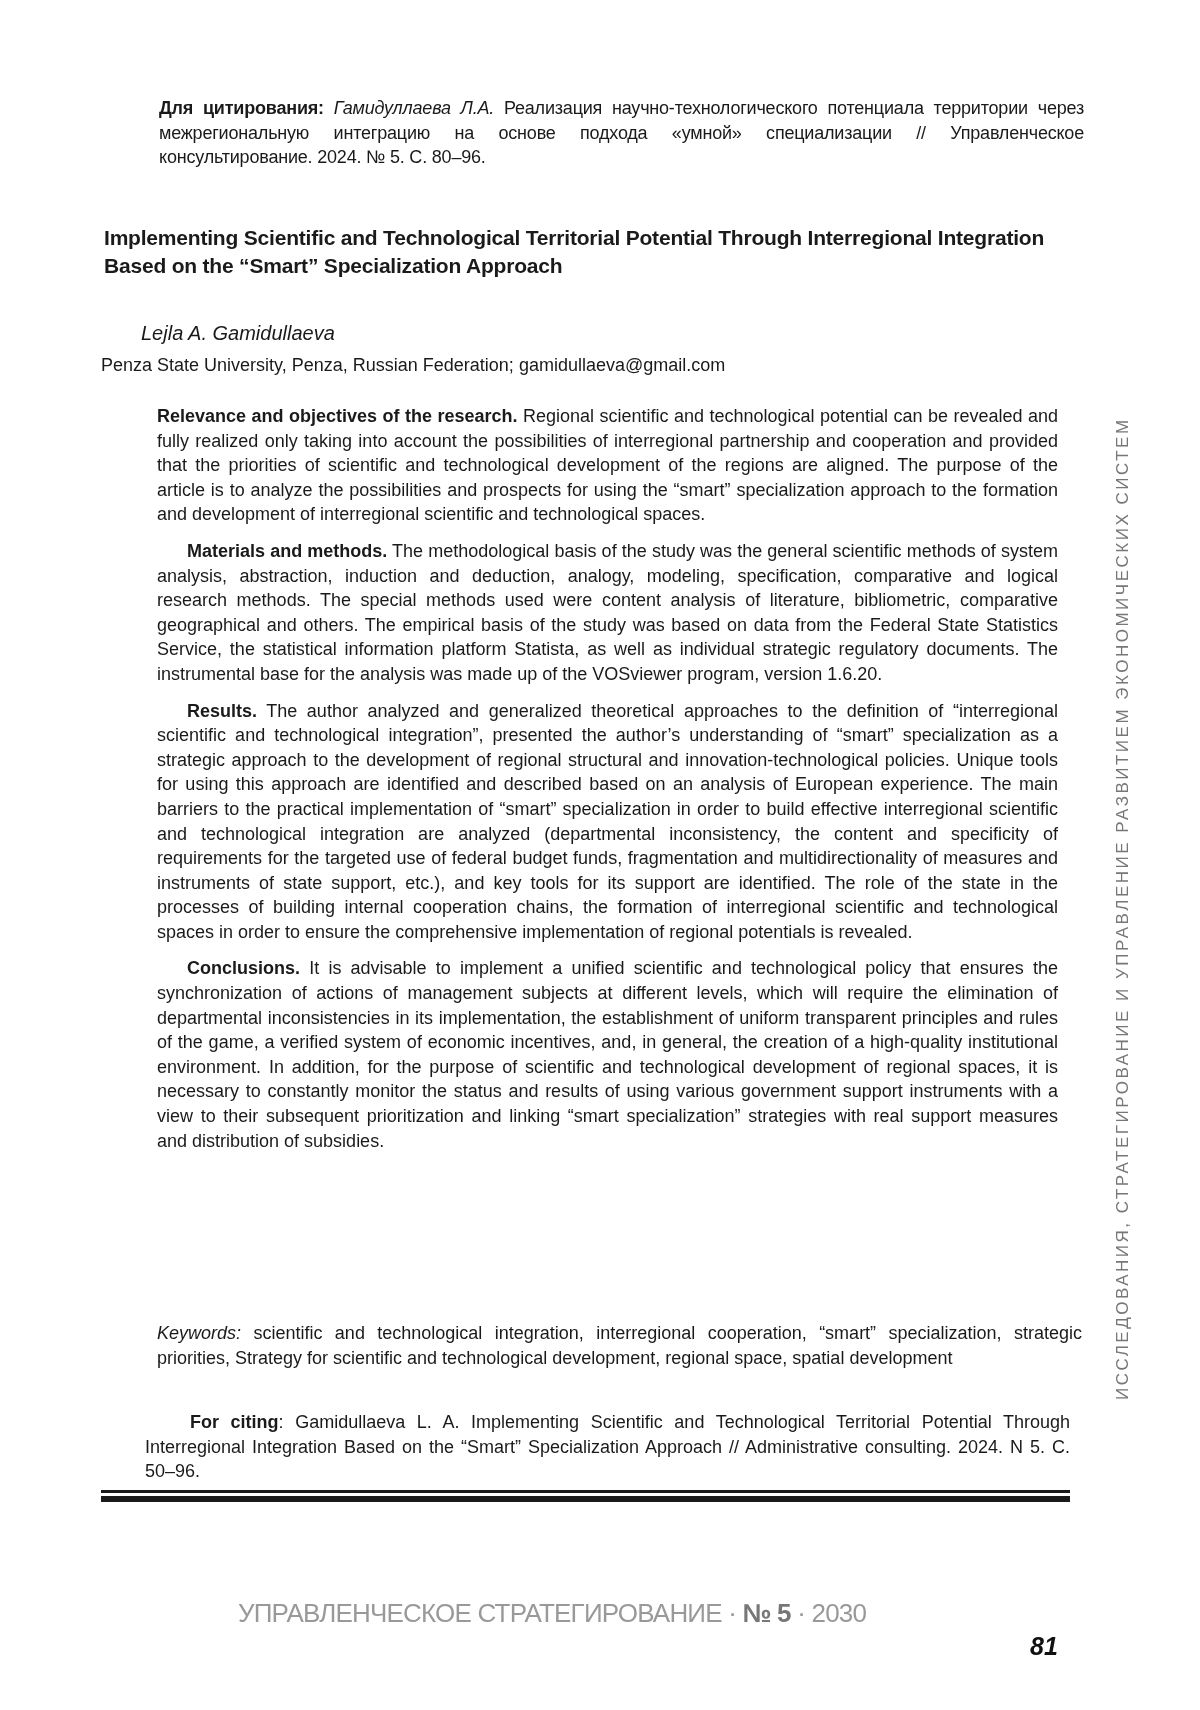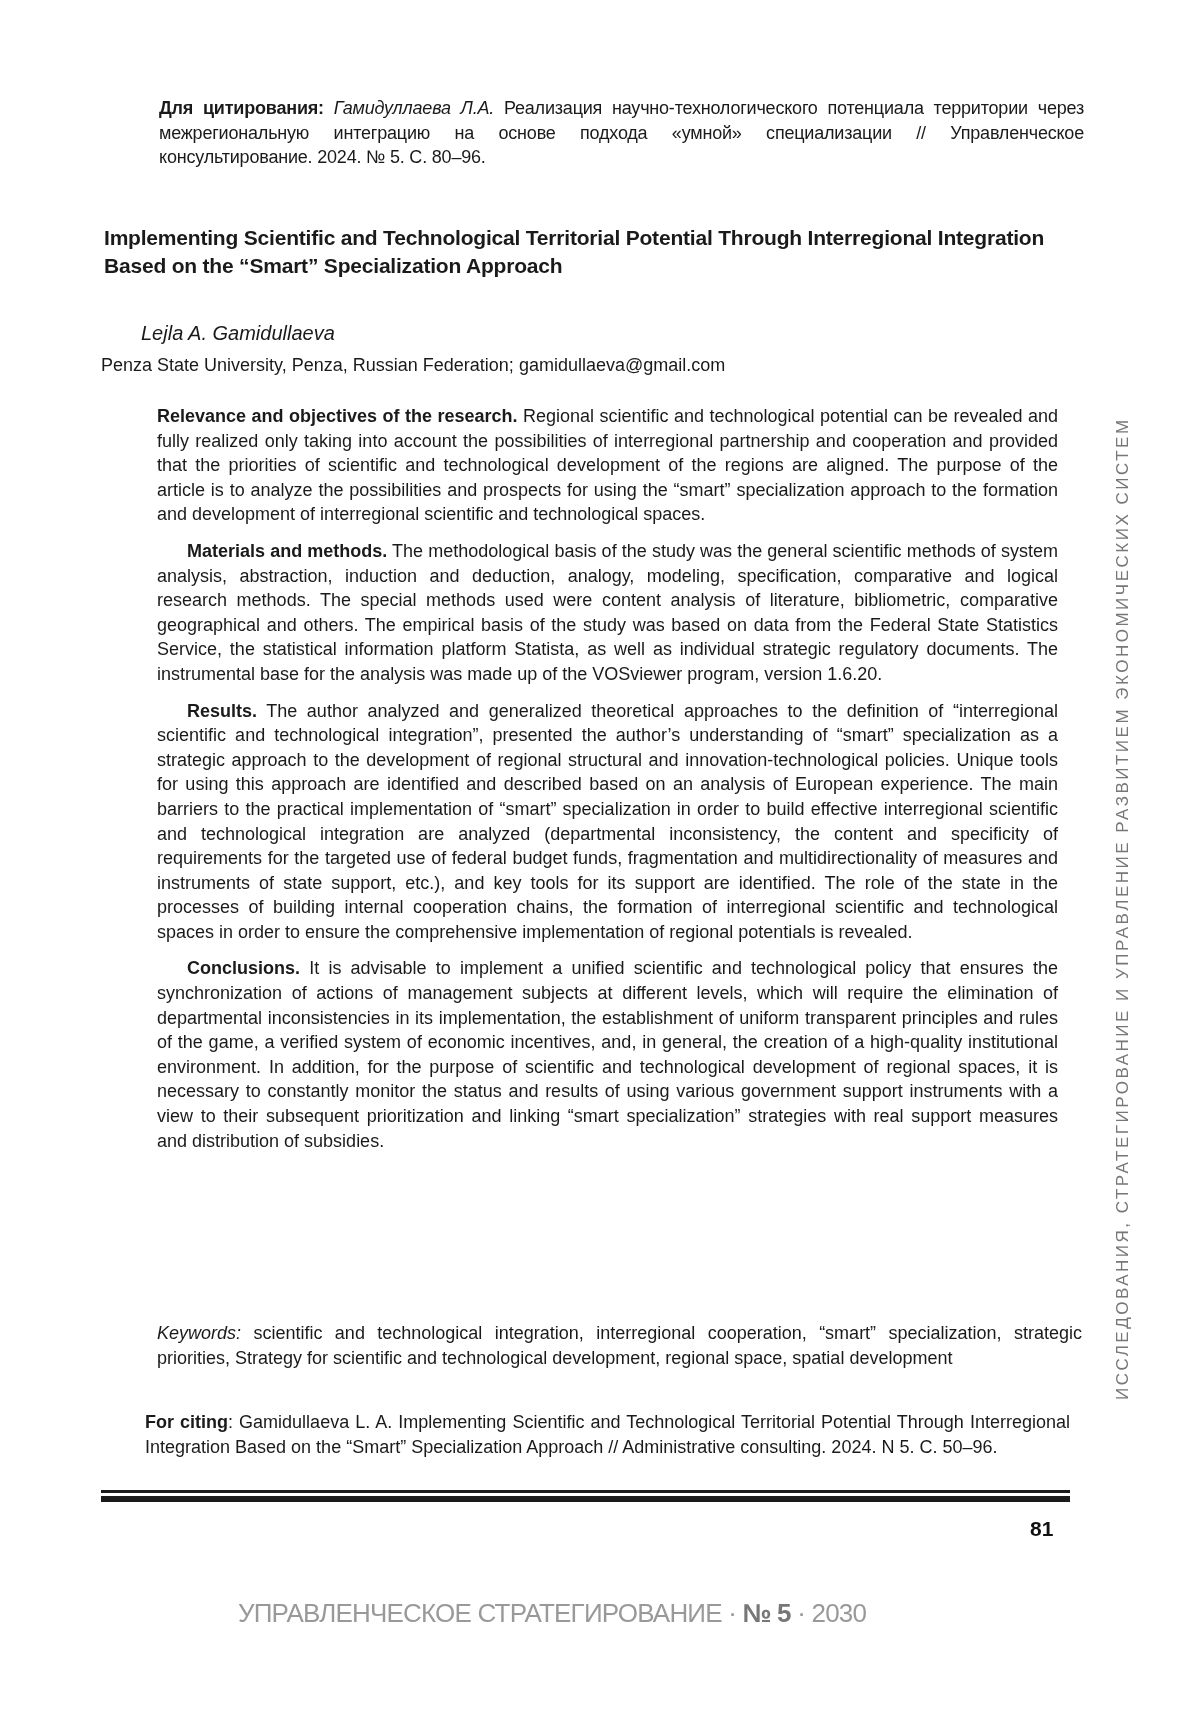--- a/index.html
+++ b/index.html
@@ -11,26 +11,26 @@
   .author { position:absolute; left:101px; top:322px; font-size:20px; font-style:italic;margin-left:40px; }
   .affil { position:absolute; left:101px; top:355px; font-size:18px; }
   .abstract { position:absolute; left:145px; top:392px; width:925px; font-size:18px; line-height:24.6px; text-align:justify; }
   .abstract .hd { font-style:italic; display:block; }
   .abstract p { margin:12px; }
   .abstract p.ind { text-indent:30px; }
   .abstract b { font-weight:bold; }
   .kw { position:absolute; left:145px; top:1321px; width:925px; font-size:18px; line-height:24.6px; text-align:justify;margin-left:12px; }
   .kw i { font-style:italic; }
   .forcite { position:absolute; left:145px; top:1410px; width:925px; font-size:18px; line-height:24.6px; text-align:justify; }
-  .forcite b { font-weight:bold; }
+  .forcite b { font-weight:bold;margin-left:45px; }
   .rule1 { position:absolute; left:101px; top:1490px; width:969px; height:3px; background:#1a1a1a; }
   .rule2 { position:absolute; left:101px; top:1496px; width:969px; height:6px; background:#1a1a1a; }
   .footer { position:absolute; left:238px; top:1598px; font-size:26px; color:#999; letter-spacing:-0.8px; }
   .footer .num { font-weight:bold; color:#777; }
-  .pagenum { position:absolute; left:1030px; top:1517px; font-size:21px; font-weight:bold; color:#111; }
+  .pagenum { position:absolute; left:1030px; top:1632px; font-size:25px; font-weight:bold; color:#111;font-style:italic; }
   .vert { position:absolute; left:1113px; top:1400px; width:1310px; transform-origin:0 0; transform:rotate(-90deg); font-size:17px; letter-spacing:2.5px; color:#777; white-space:nowrap; }
 </style>
 </head>
 <body>
 
 <div class="cite-ru">
   <span class="lbl">Для цитирования:</span>
   <span class="auth">Гамидуллаева Л.А.</span>
   <span>Реализация научно-технологического потенциала территории через межрегиональную интеграцию на основе подхода «умной» специализации // Управленческое консультирование. 2024. № 5. С. 80–96.</span>
 </div>

